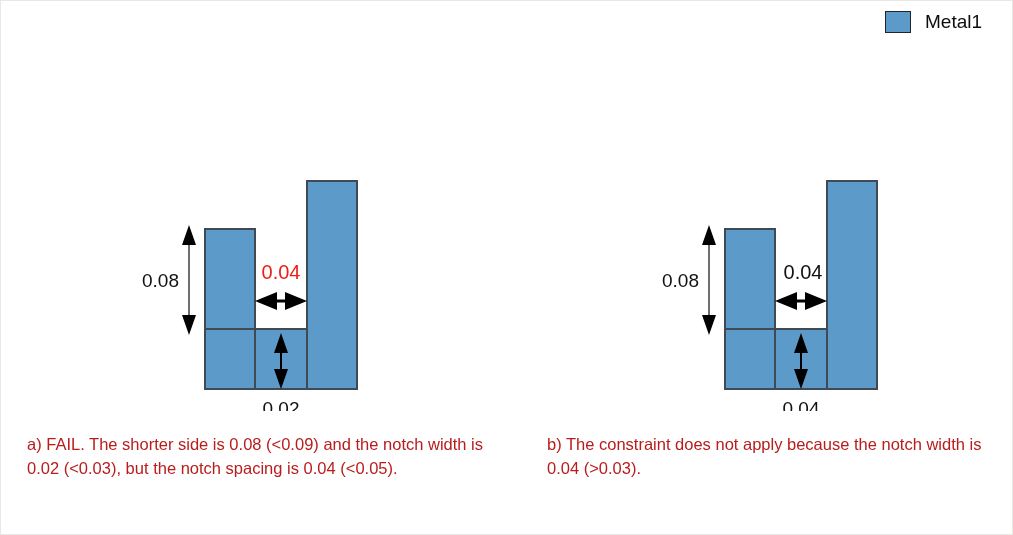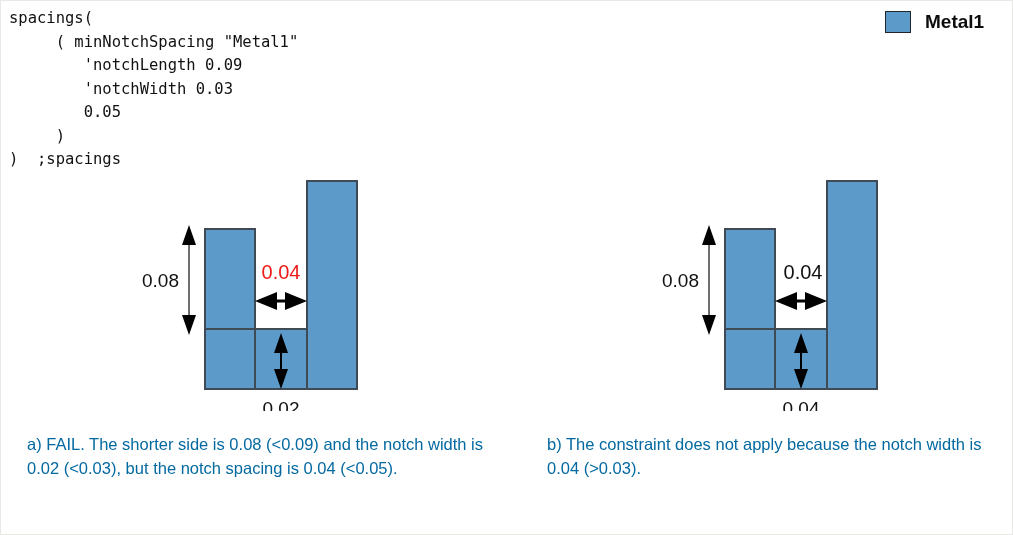--- a/index.html
+++ b/index.html
@@ -23,21 +23,21 @@
     line-height:23.5px;
     color:#111;
     white-space:pre;
     letter-spacing:0px;
   }
 
   
   .legend{
     position:absolute;
     left:884px; top:10px;
-    display:flex;align-items:flex-end;gap:14px;font-weight:bold;
+    display:flex;align-items:flex-end;gap:14px;
   }
   .legend-swatch{
     width:26px;height:22px;
     background:#5c9bc9;
     border:1.5px solid #20242b;
     box-sizing:border-box;
   }
   .legend-label{
     font-size:19px;color:#0d0d0d;
     font-family:"Liberation Sans",sans-serif;
@@ -45,38 +45,31 @@
 
   
   .fig{position:absolute;}
   .fig-a{left:130px; top:160px;}
   .fig-b{left:650px; top:160px;}
 
   .caption{
     position:absolute;
     font-size:16.5px;
     line-height:23.5px;
-    color:#0369a1;
+    color:#b91c1c;
     font-family:"Liberation Sans",sans-serif;
   }
   .cap-a{left:26px; top:432px; width:460px;}
   .cap-b{left:538px; top:432px; width:450px;margin-left:8px;}
 </style>
 </head>
 <body>
 
 <div class="frame">
 
-  <div class="code">spacings(
-     ( minNotchSpacing "Metal1"
-        'notchLength 0.09
-        'notchWidth 0.03
-        0.05
-     )
-)  ;spacings</div>
 
   <div class="legend">
     <div class="legend-swatch"></div>
     <div class="legend-label">Metal1</div>
   </div>
 
   <svg class="fig fig-a" width="250" height="250" viewBox="0 0 250 250">
 
     <rect x="74" y="68" width="50" height="160" fill="#5c9bc9" stroke="#3f4a55" stroke-width="2"></rect>
 

